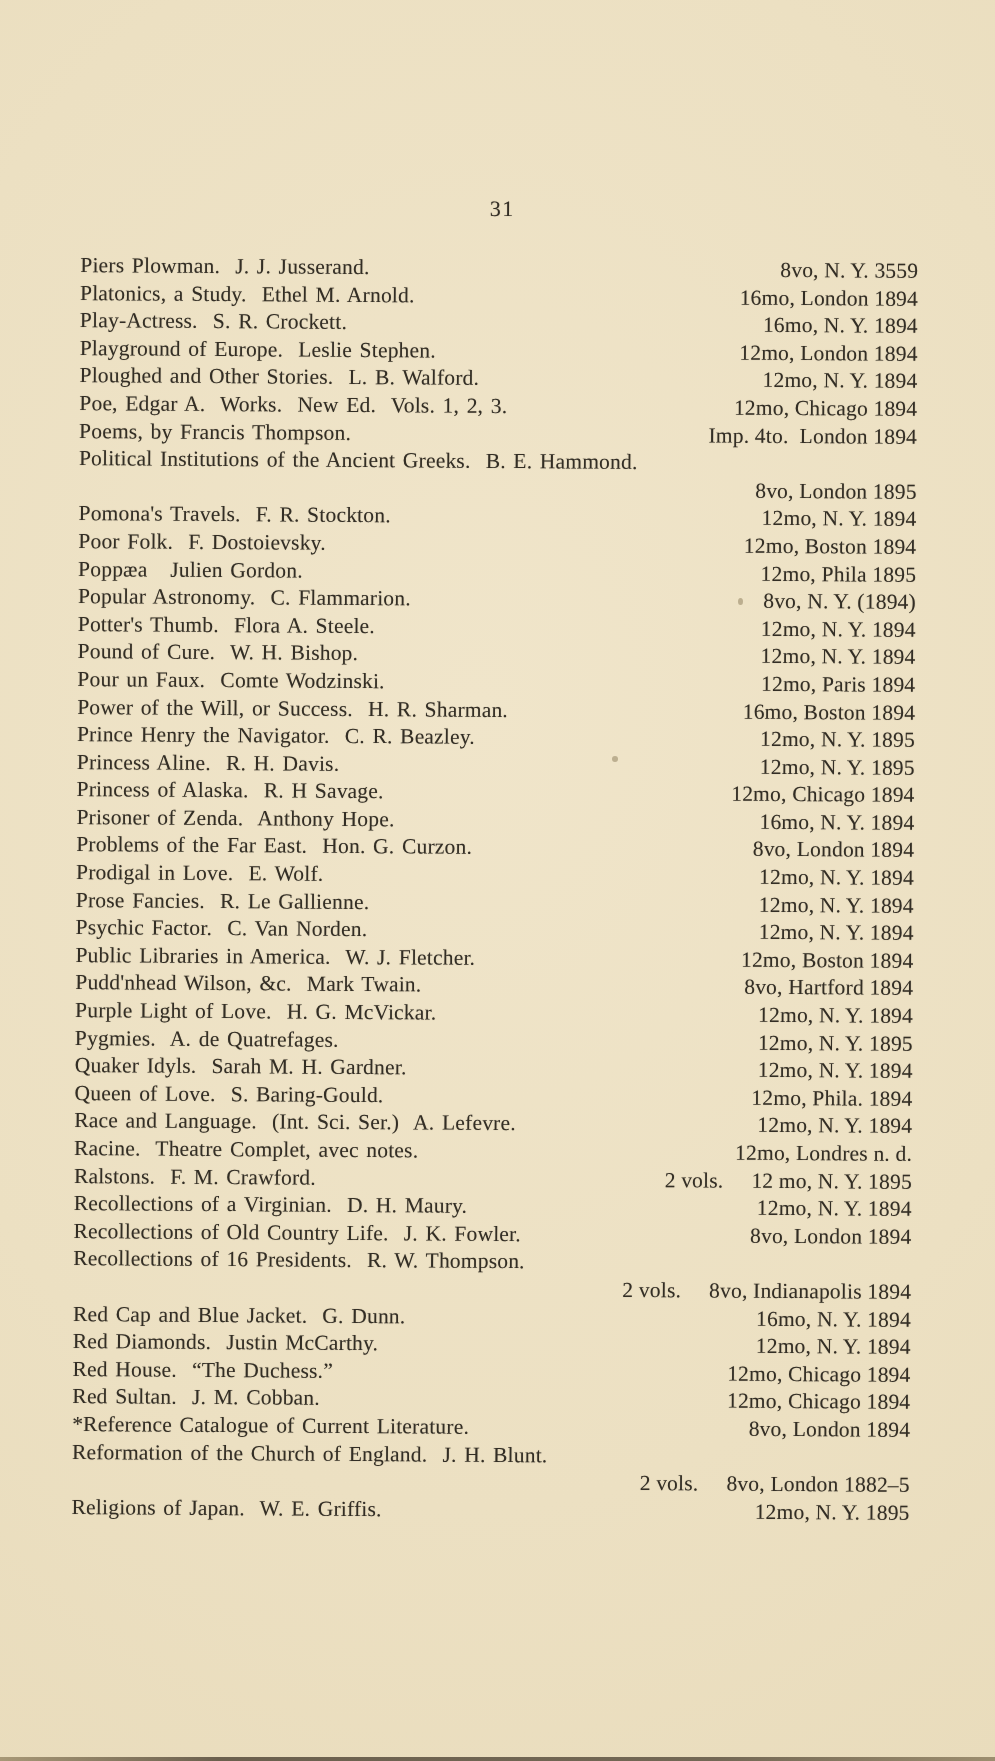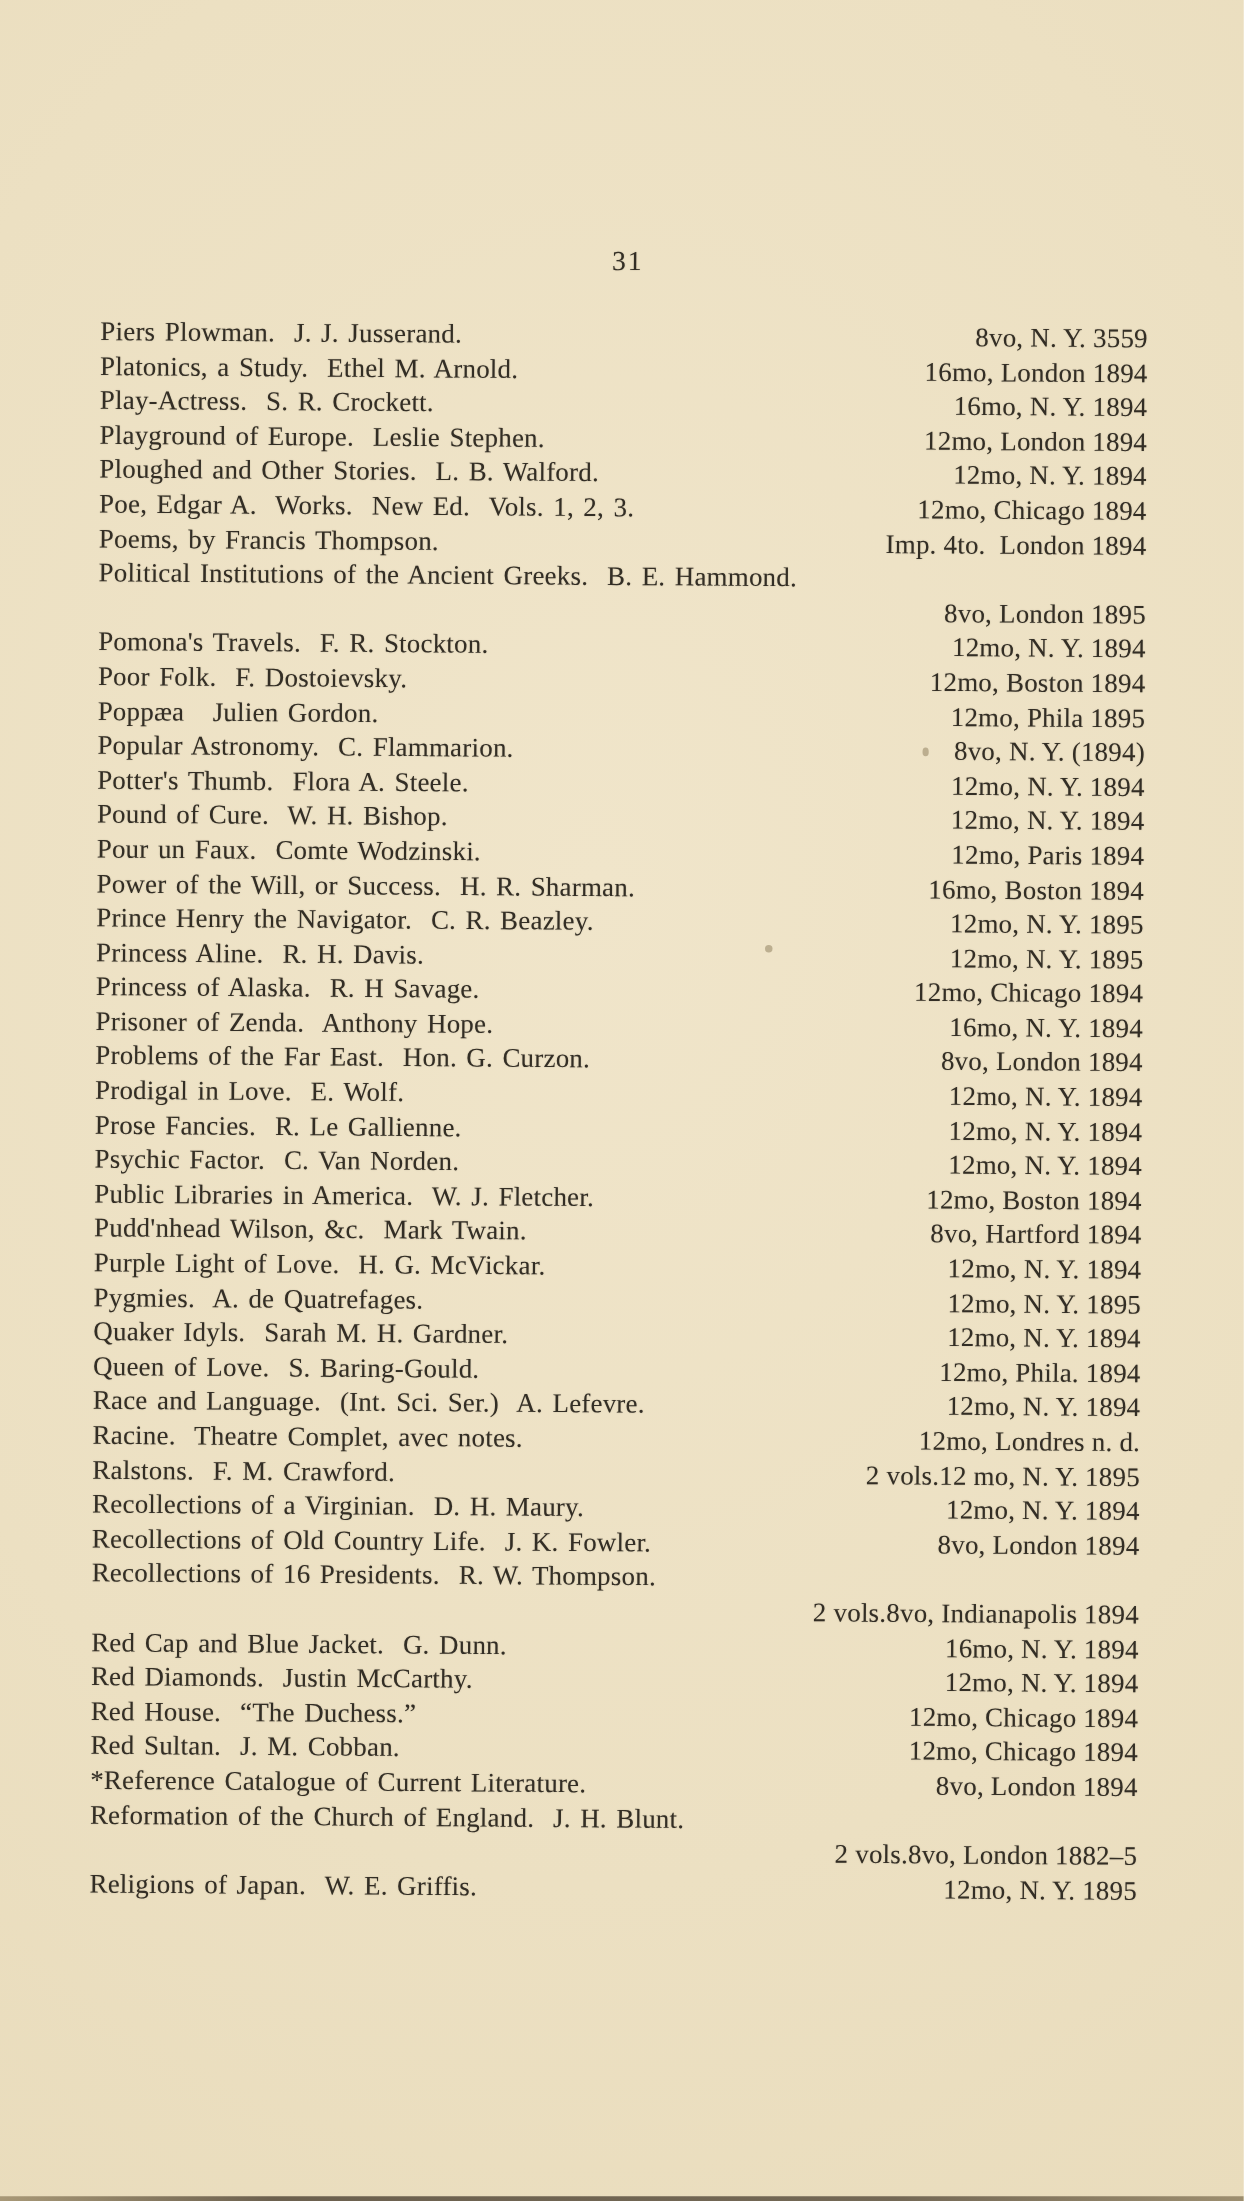--- a/index.html
+++ b/index.html
@@ -21,21 +21,21 @@
     position:absolute;top:256px;left:76px;width:838px;
     text-shadow:0 0 1px rgba(60,52,40,.35);
   }
   .row{
     display:flex;justify-content:space-between;align-items:baseline;
     height:27.6px;
   }
   .title,.right{font-size:21.5px;letter-spacing:0.2px;white-space:pre;}
   .title{word-spacing:2px;}
   .right{text-align:right;}
-  .vols{text-align:right;}
+  .vols{margin-right:28px;text-align:right;}
   .bottom-edge{
     position:absolute;left:0;bottom:0;width:100%;height:4px;
     background:linear-gradient(to right,#9c8c6a,#554a3a 22%,#5e5342 72%,#8f8061 100%);
     opacity:.85;
   }
   .speck{position:absolute;border-radius:50%;background:#8a7a58;opacity:.5;}
 </style>
 </head>
 <body>
 

